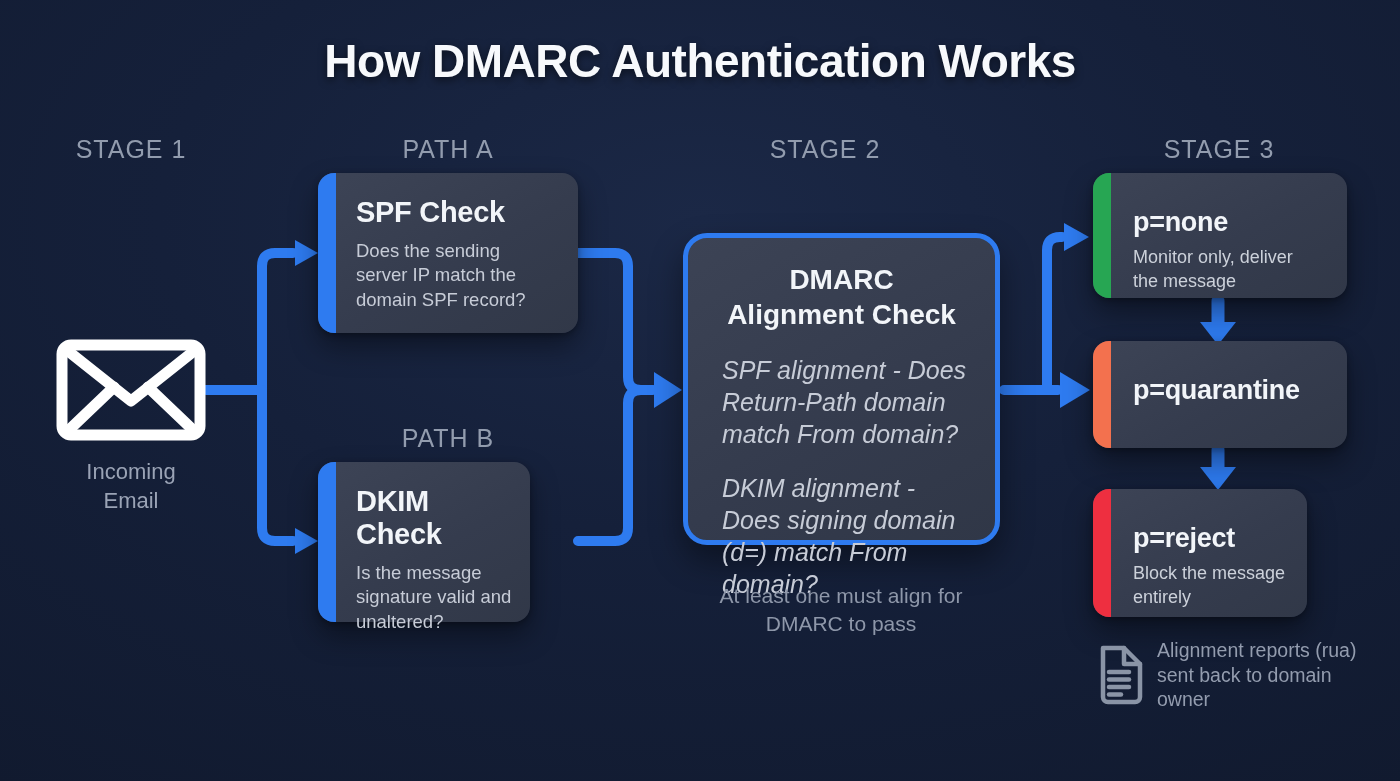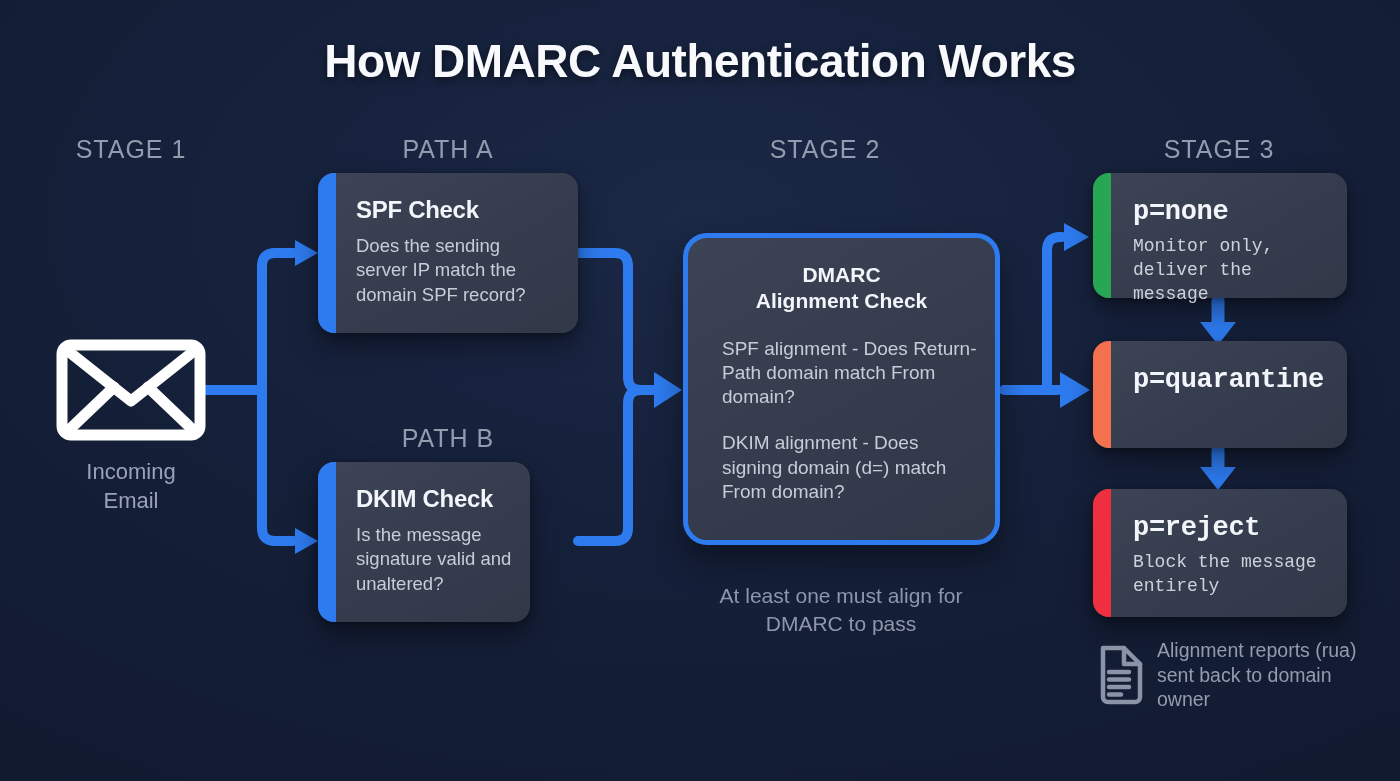--- a/index.html
+++ b/index.html
@@ -20,42 +20,42 @@
   .card{
     position:absolute;border-radius:16px;
     background:linear-gradient(150deg,#3d4456 0%,#353c4e 55%,#313848 100%);
     box-shadow:0 14px 28px rgba(0,0,0,.38), 0 2px 6px rgba(0,0,0,.3);
   }
   .accent{
     position:absolute;left:0;top:0;bottom:0;width:18px;
     border-radius:16px 0 0 16px;
   }
   .card h3{
-    margin:0;font-size:24px;font-weight:700;color:#f2f5f9;letter-spacing:-0.3px;
+    margin:0;font-size:29px;font-weight:700;color:#f2f5f9;letter-spacing:-0.3px;
   }
   .card p{
     margin:10px 0 0 0;font-size:18.5px;line-height:1.32;color:#c7ccd7;
   }
   .card .inner{position:absolute;left:38px;right:16px;top:23px;}
-  .policy .inner{left:40px;top:24px;font-family:Liberation Mono, monospace;}
+  .policy .inner{left:40px;top:34px;}
   .policy h3{font-size:27px;}
   .policy p{font-size:18px;margin-top:8px;color:#ccd1da;}
   .dmarc-card{
     position:absolute;left:683px;top:233px;width:317px;height:312px;
     border-radius:24px;border:5px solid #2e7bf0;box-sizing:border-box;
     background:linear-gradient(150deg,#3c4355 0%,#343b4d 60%,#303747 100%);
     box-shadow:0 16px 32px rgba(0,0,0,.4);
   }
   .dmarc-title{
     margin:24px 18px 0 18px;text-align:center;
-    font-size:21px;font-weight:700;color:#f2f5f9;line-height:1.25;
+    font-size:28px;font-weight:700;color:#f2f5f9;line-height:1.25;
   }
   .dmarc-body{
     margin:22px 0 0 34px;width:255px;
-    font-size:19px;line-height:1.28;color:#c7ccd7;
+    font-size:25px;line-height:1.28;color:#c7ccd7;font-style:italic;
   }
   .dmarc-body + .dmarc-body{}
   .caption{
     position:absolute;left:691px;top:562px;width:300px;text-align:center;
     font-size:21px;line-height:1.35;color:#8e97a9;margin-top:20px;
   }
   .incoming-label{
     position:absolute;left:61px;top:457px;width:140px;text-align:center;
     font-size:22px;line-height:1.32;color:#9aa3b5;
   }
@@ -146,21 +146,21 @@
     </div>
   </div>
 
   <div class="card policy" style="left:1093px;top:341px;width:254px;height:107px">
     <div class="accent" style="background: rgb(243, 113, 78);"></div>
     <div class="inner">
       <h3>p=quarantine</h3>
     </div>
   </div>
 
-  <div class="card policy" style="left:1093px;top:489px;width:254px;height:128px">
+  <div class="card policy" style="left:1093px;top:489px;width:214px;height:128px">
     <div class="accent" style="background: rgb(238, 47, 64);"></div>
     <div class="inner">
       <h3>p=reject</h3>
       <p style="width:185px">Block the message entirely</p>
     </div>
   </div>
 
   <div class="icon-box" style="left:1095px;top:645px">
     <svg width="49" height="60" viewBox="0 0 49 60" fill="none" stroke="#8a94a6" stroke-width="4.5" stroke-linecap="round" stroke-linejoin="round">
       <path d="M8 3 H29 L45 19 V52 a5 5 0 0 1 -5 5 H13 a5 5 0 0 1 -5 -5 Z"></path>

